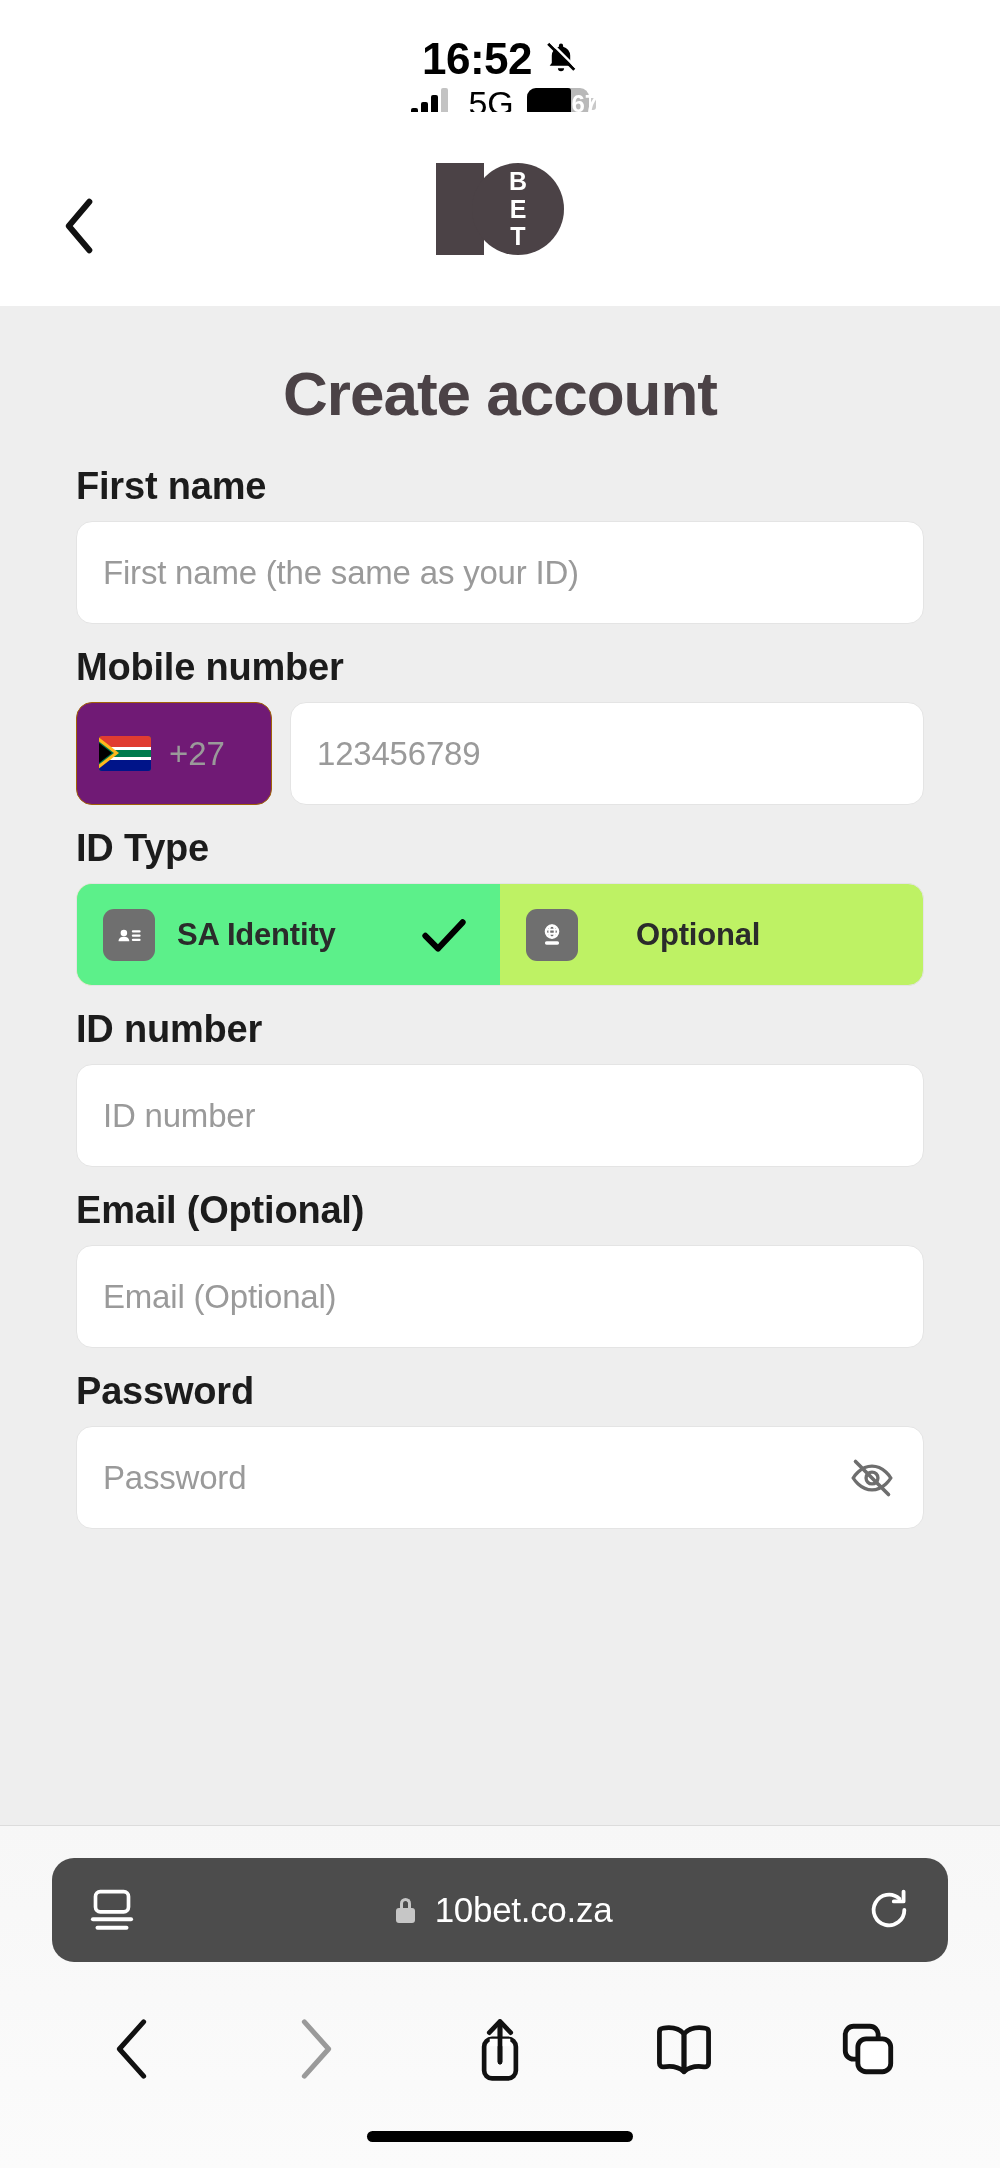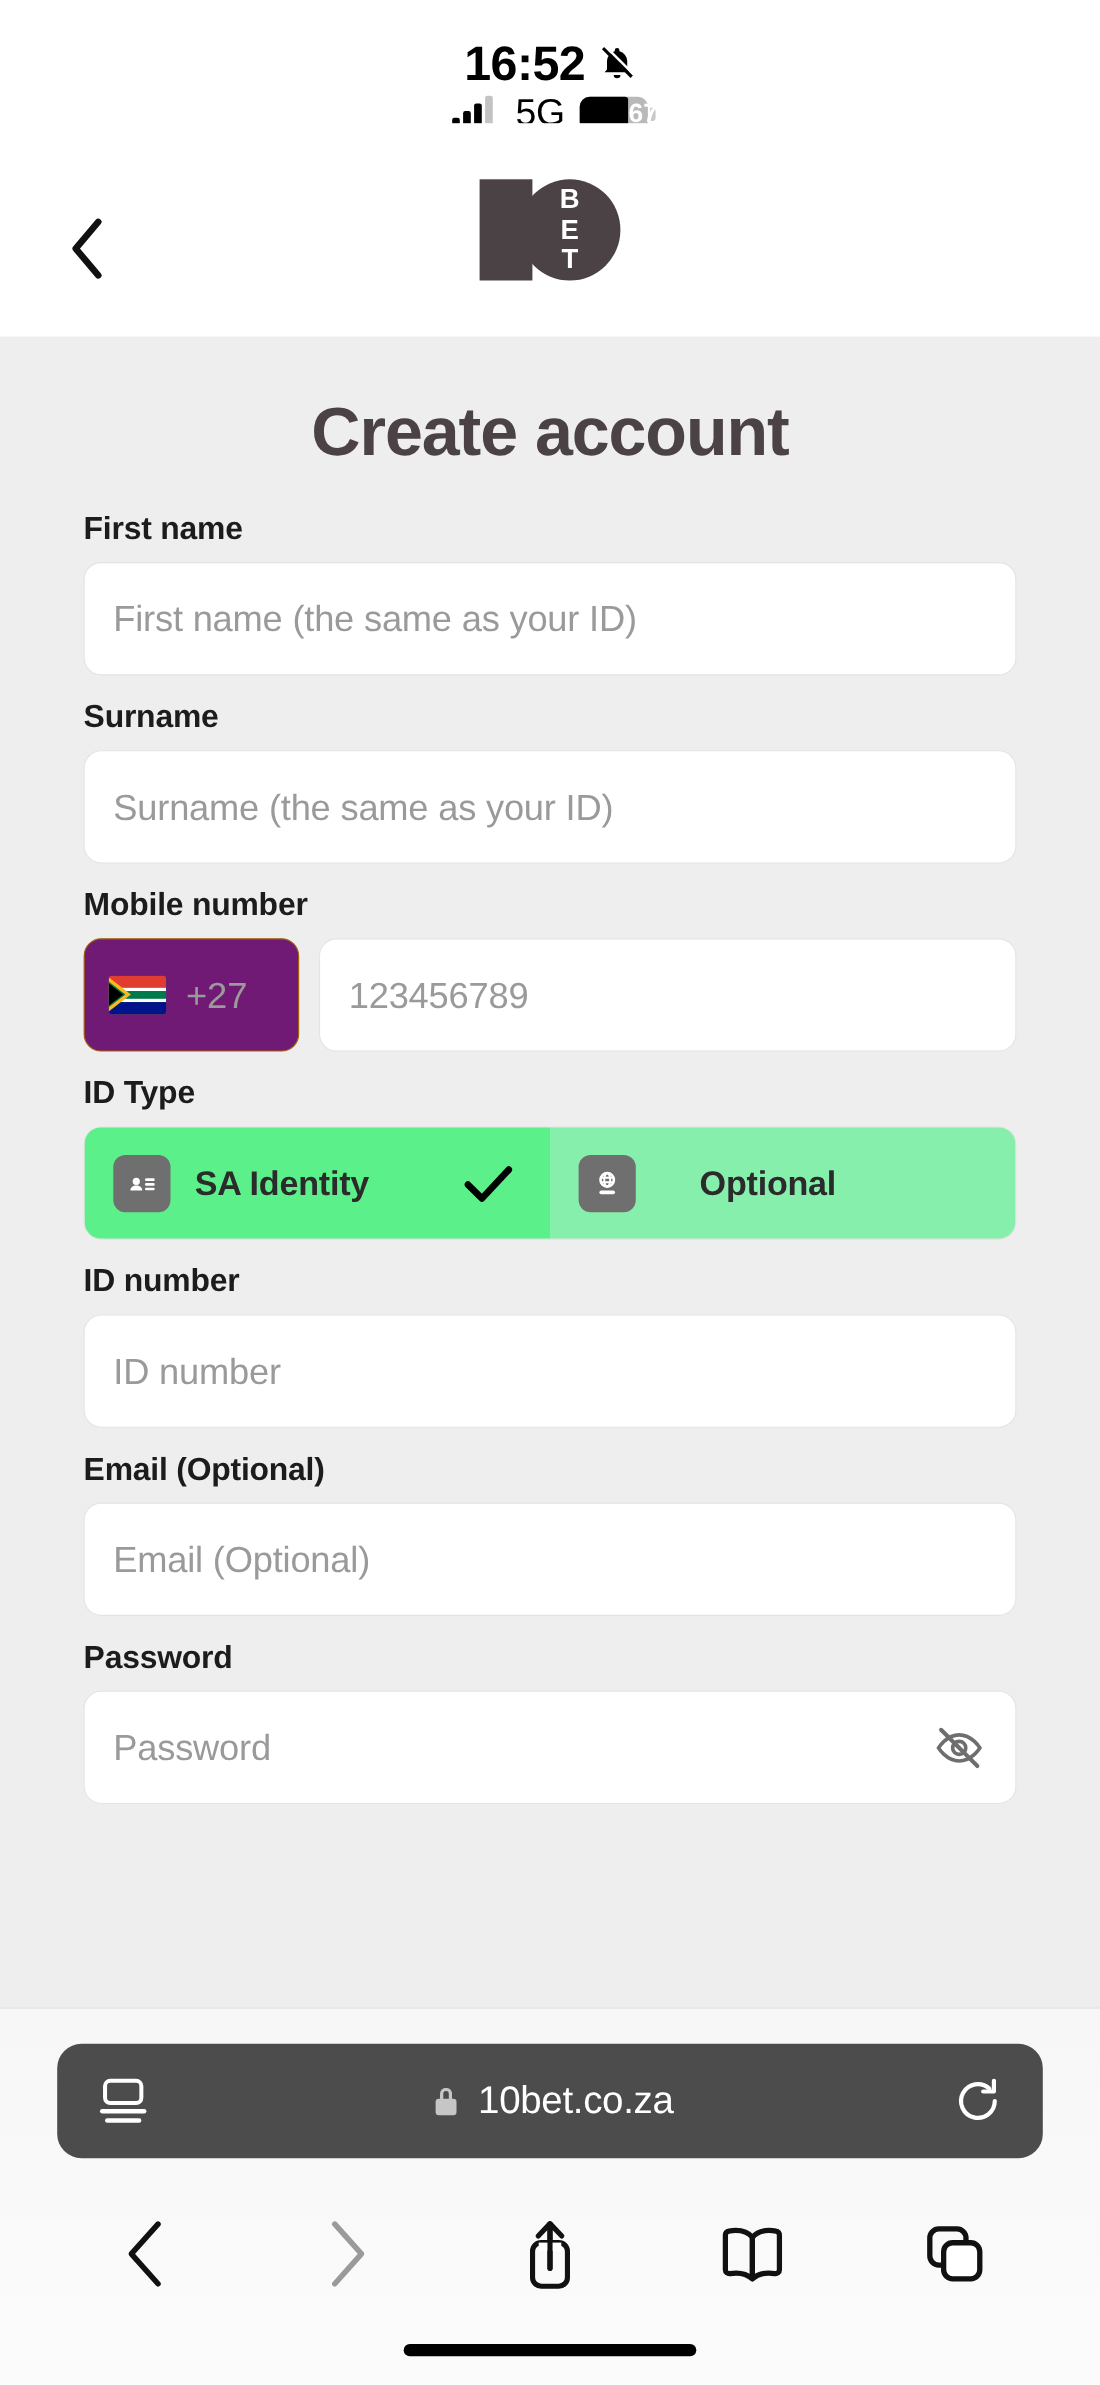--- a/index.html
+++ b/index.html
@@ -105,21 +105,21 @@
   .page-title {
     text-align: center;
     font-size: 62px; font-weight: 800;
     color: #4b4246;
     letter-spacing: -1px;
     padding-top: 52px;
     margin-bottom: 36px;
   }
   .field { margin-bottom: 22px; }
   .field-label {
-    font-size: 29px; font-weight: 700; color: #1c1c1c;
+    font-size: 38px; font-weight: 700; color: #1c1c1c;
     margin-bottom: 13px; letter-spacing: -0.2px;
   }
   .input {
     width: 100%; height: 103px;
     background: #ffffff;
     border: 1px solid #e4e4e4;
     border-radius: 16px;
     display: flex; align-items: center;
     padding: 0 26px;
     font-size: 33px; color: #9a9a9a;
@@ -169,21 +169,21 @@
     border-bottom: 10.5px solid transparent;
     border-left: 13px solid #000;
   }
   .cc-text { font-size: 33px; color: #9a9a9a; }
   .phone-num { flex: 1; align-items: center; }
 
   
   .seg {
     width: 100%; height: 103px;
     border-radius: 16px; overflow: hidden;
-    display: flex; background: #86efac;
+    display: flex; background: #bef264;
     border: 1px solid #e4e4e4;
   }
   .seg-opt {
     flex: 1; height: 101px;
     display: flex; align-items: center;
     gap: 22px; padding-left: 26px;
   }
   .seg-opt.active { background: #5cf08a; }
   .seg-label {
     font-size: 31px; font-weight: 700; color: #2b2b2b;
@@ -320,26 +320,20 @@
 
     <div class="page-title">Create account</div>
 
     <div class="field">
       <div class="field-label">First name</div>
       <div class="input">
         <span class="ph">First name (the same as your ID)</span>
       </div>
     </div>
 
-    <div class="field">
-      <div class="field-label">Surname</div>
-      <div class="input">
-        <span class="ph">Surname (the same as your ID)</span>
-      </div>
-    </div>
 
     <div class="field">
       <div class="field-label">Mobile number</div>
       <div class="phone-row">
         <div class="phone-cc">
           <span class="flag">
             <span class="red"></span>
               <span class="white-t"></span>
             <span class="mid"></span>
             <span class="white-b"></span>

